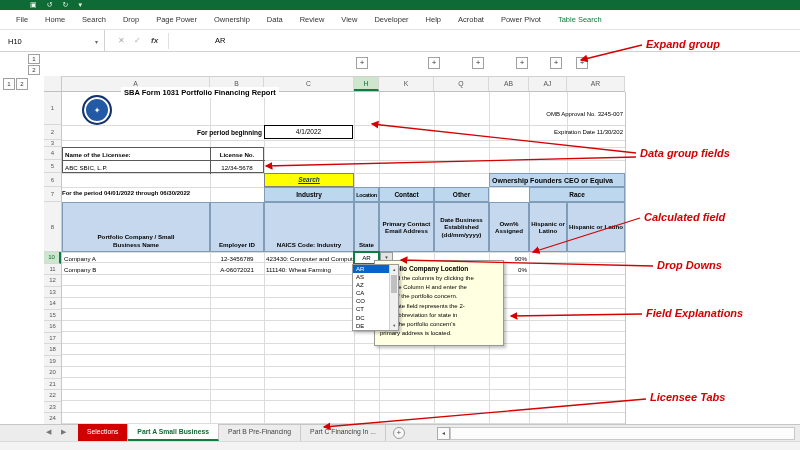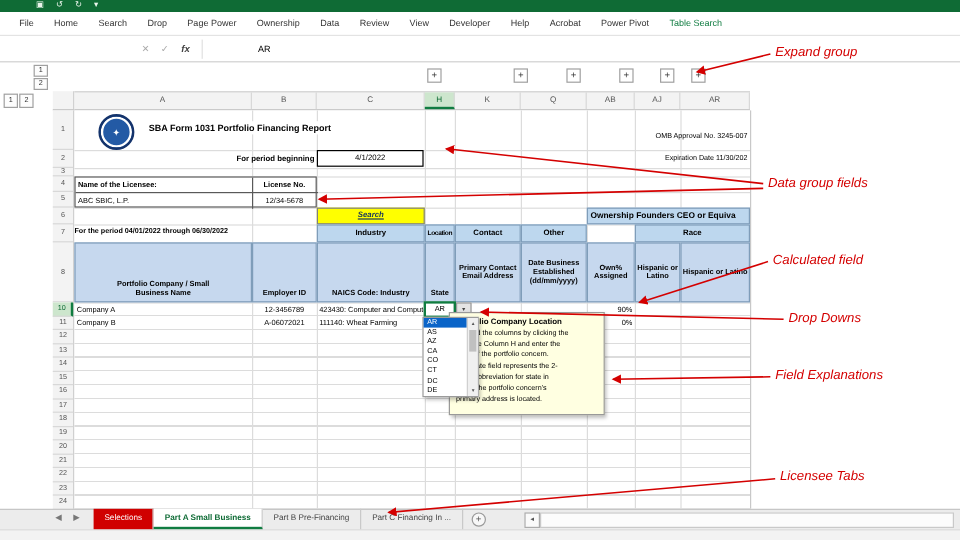--- a/index.html
+++ b/index.html
@@ -105,21 +105,21 @@
   .sheettabs{display:flex}
   .sheettabs div{padding:0 9px;line-height:16px;font-size:6.8px;color:#444;border-right:1px solid #C9C9C9;white-space:nowrap}
   .sheettabs div:nth-of-type(1){background:#D00000;color:#fff}
   .sheettabs div:nth-of-type(2){background:#fff;color:#0E6B35;font-weight:bold;border-bottom:2px solid #107C41}
   .addsheet{align-self:center;margin-left:7px;width:12px;height:12px;border-radius:50%;border:1px solid #9A9A9A;font-size:8px;line-height:10px;text-align:center;color:#555;background:#F7F7F7}
   .hscrollbtn{position:absolute;left:437px;top:427px;width:13px;height:13px;border:1px solid #ABABAB;background:#FAFAFA;font-size:5px;line-height:11px;text-align:center;color:#555;z-index:3}
   .hscrolltrack{position:absolute;left:450px;top:427px;width:345px;height:13px;border:1px solid #C9C9C9;background:#FCFCFC;z-index:3}
   .statusbar{position:absolute;left:0;top:441px;width:800px;height:9px;background:#F3F3F3;border-top:1px solid #DADADA}
 
   
-  .anns div{position:absolute;font-size:11px;font-weight:normal;font-style:italic;color:#D40000;white-space:nowrap;z-index:9}
+  .anns div{position:absolute;font-size:11px;font-weight:bold;font-style:italic;color:#D40000;white-space:nowrap;z-index:9}
   .anns div:nth-of-type(1){left:646px;top:38px}
   .anns div:nth-of-type(2){left:640px;top:147px}
   .anns div:nth-of-type(3){left:644px;top:211px}
   .anns div:nth-of-type(4){left:657px;top:259px}
   .anns div:nth-of-type(5){left:646px;top:307px}
   .anns div:nth-of-type(6){left:650px;top:391px}
   .arrows{position:absolute;left:0;top:0;z-index:9;pointer-events:none}
 </style>
 </head>
 <body>
@@ -145,20 +145,24 @@
       <div>Review</div>
       <div>View</div>
       <div>Developer</div>
       <div>Help</div>
       <div>Acrobat</div>
       <div>Power Pivot</div>
       <div>Table Search</div>
     </div>
 
   <div class="fbar">
+    <div class="namebox">
+      <span>H10</span>
+      <span class="nb-caret">▾</span>
+    </div>
     <span class="fbtn" style="left:118px;color:#AAA">✕</span>
     <span class="fbtn" style="left:134px;color:#AAA">✓</span>
     <span class="fbtn" style="left:151px;color:#444;font-style:italic;font-weight:bold">fx</span>
     <i class="fdiv"></i>
     <div class="fval">AR</div>
   </div>
 
   <div class="lvlbox" style="left:28px;top:54px">1</div>
   <div class="lvlbox" style="left:28px;top:65px">2</div>
   <div class="lvlbox" style="left:3px;top:78px;height:12px;line-height:10px">1</div>
@@ -231,21 +235,21 @@
   <b class="hline" style="top:140px"></b>
   <b class="hline" style="top:147px"></b>
   <b class="hline" style="top:160px"></b>
   <b class="hline" style="top:173px"></b>
   <b class="hline" style="top:187px"></b>
   <b class="hline" style="top:202px"></b>
   <b class="hline" style="top:252px"></b>
   <i class="unif"></i>
 
   <div class="sba-logo">✦</div>
-  <div class="cell b" style="left:121px;top:101px;font-size:7.5px;background:#fff;padding:0 3px">SBA Form 1031 Portfolio Financing Report</div>
+  <div class="cell b" style="left:121px;top:87px;font-size:7.5px;background:#fff;padding:0 3px">SBA Form 1031 Portfolio Financing Report</div>
   <div class="cell rt" style="left:460px;top:109px;width:163px;font-size:6px">OMB Approval No. 3245-007</div>
   <div class="cell rt" style="left:460px;top:127px;width:163px;font-size:6px">Expiration Date 11/30/202</div>
   <div class="cell b rt" style="left:120px;top:127px;width:142px;font-size:6.5px">For period beginning</div>
   <div class="cell ctr" style="left:264px;top:125px;width:89px;height:14px;border:1px solid #000;background:#fff;font-size:6.5px;line-height:12px">4/1/2022</div>
 
   <div class="abs" style="left:62px;top:147px;width:202px;height:26px;border:1px solid #595959;background:#fff">
     <div class="cell b" style="left:2px;top:1px;width:144px;font-size:6.2px">Name of the Licensee:</div>
     <div class="cell b ctr" style="left:148px;top:1px;width:52px;font-size:6.2px">License No.</div>
     <div class="cell" style="left:2px;top:14px;width:144px;font-size:6.2px">ABC SBIC, L.P.</div>
     <div class="cell ctr" style="left:148px;top:14px;width:52px;font-size:6.2px">12/34-5678</div>

